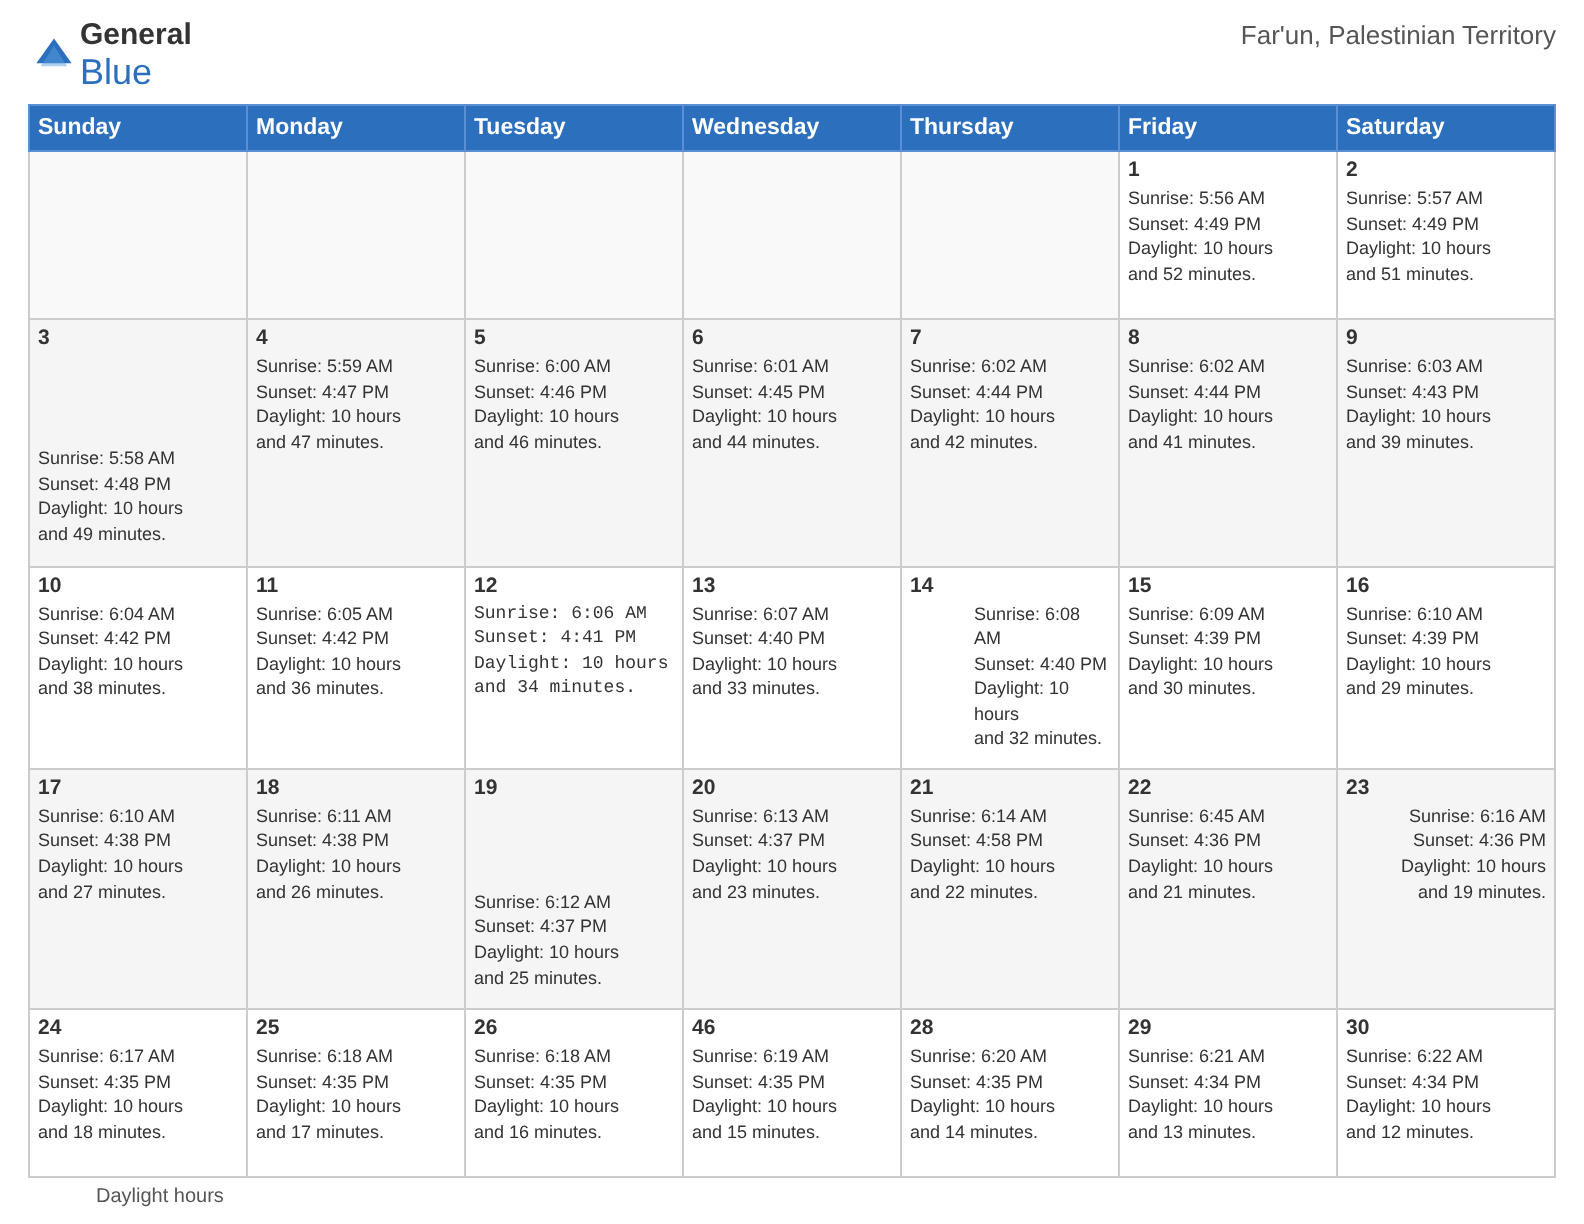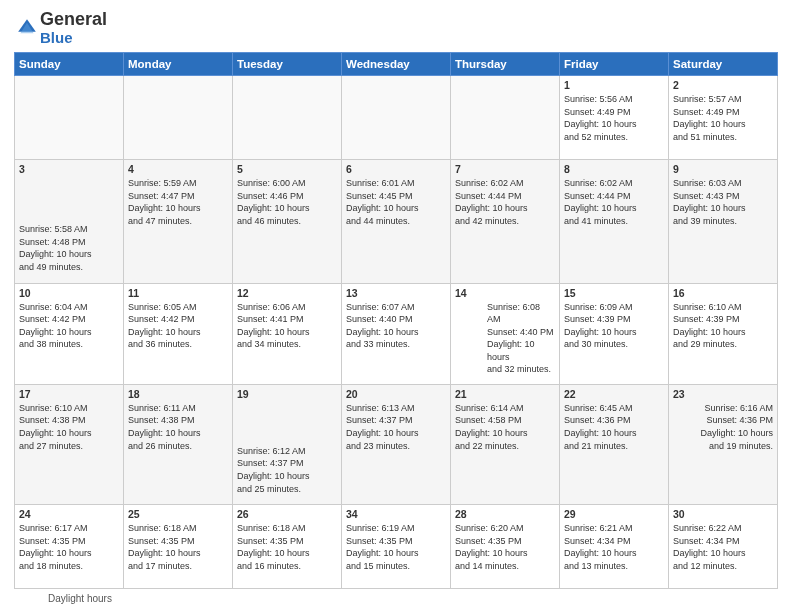--- a/index.html
+++ b/index.html
@@ -27,27 +27,27 @@
       display: flex;
       align-items: center;
       gap: 2px;
     }
     .logo-text {
       display: flex;
       flex-direction: column;
       line-height: 1.1;
     }
     .logo-general {
-      font-size: 18px;
+      font-size: 15px;
       font-weight: bold;
       color: #333;
     }
     .logo-blue {
-      font-size: 15px;
-      font-weight: bold;
+      font-size: 18px;
+      font-weight: normal;
       color: #2b6fbd;
     }
     .logo-icon {
       width: 22px;
       height: 22px;
       margin-left: 2px;
     }
     .title-block {
       text-align: right;
     }
@@ -118,20 +118,21 @@
       <svg class="logo-icon" viewBox="0 0 30 30" xmlns="http://www.w3.org/2000/svg">
         <polygon points="15,3 27,20 3,20" fill="#2b6fbd"></polygon>
         <polygon points="15,8 24,22 6,22" fill="#5a9de0" opacity="0.5"></polygon>
       </svg>
       <div class="logo-text">
         <span class="logo-general">General</span>
         <span class="logo-blue">Blue</span>
       </div>
     </div>
     <div class="title-block">
+      <div class="subtitle">Far'un, Palestinian Territory</div>
     </div>
   </div>
 
   <table class="calendar">
     <thead>
       <tr>
       <th>Sunday</th>
           <th>Monday</th>
           <th>Tuesday</th>
           <th>Wednesday</th>
@@ -223,21 +224,21 @@
           </td>
           <td>
             <div class="day-num">11</div>
             <div class="day-info" style="white-space: pre-line;">Sunrise: 6:05 AM
 Sunset: 4:42 PM
 Daylight: 10 hours
 and 36 minutes.</div>
           </td>
           <td>
             <div class="day-num">12</div>
-            <div class="day-info" style="white-space: pre-line;">Sunrise: 6:06 AM
+            <div class="day-info" style="white-space: pre-line; font-family: Liberation Mono, monospace;">Sunrise: 6:06 AM
 Sunset: 4:41 PM
 Daylight: 10 hours
 and 34 minutes.</div>
           </td>
           <td>
             <div class="day-num">13</div>
             <div class="day-info" style="white-space: pre-line;">Sunrise: 6:07 AM
 Sunset: 4:40 PM
 Daylight: 10 hours
 and 33 minutes.</div>
@@ -331,21 +332,21 @@
 and 17 minutes.</div>
           </td>
           <td>
             <div class="day-num">26</div>
             <div class="day-info" style="white-space: pre-line;">Sunrise: 6:18 AM
 Sunset: 4:35 PM
 Daylight: 10 hours
 and 16 minutes.</div>
           </td>
           <td>
-            <div class="day-num">34</div>
+            <div class="day-num">46</div>
             <div class="day-info" style="white-space: pre-line;">Sunrise: 6:19 AM
 Sunset: 4:35 PM
 Daylight: 10 hours
 and 15 minutes.</div>
           </td>
           <td>
             <div class="day-num">28</div>
             <div class="day-info" style="white-space: pre-line;">Sunrise: 6:20 AM
 Sunset: 4:35 PM
 Daylight: 10 hours

